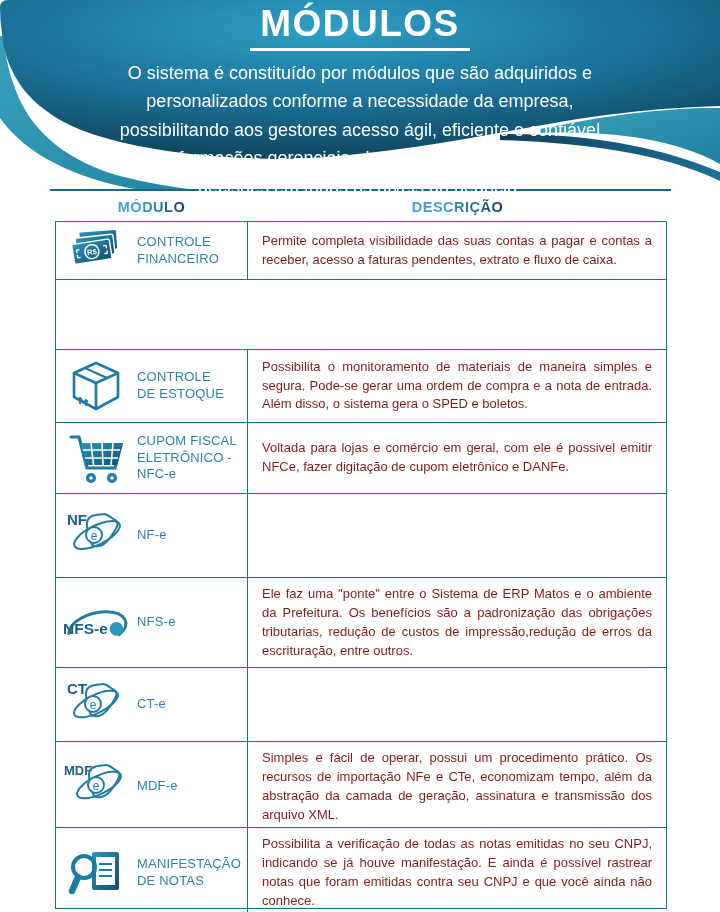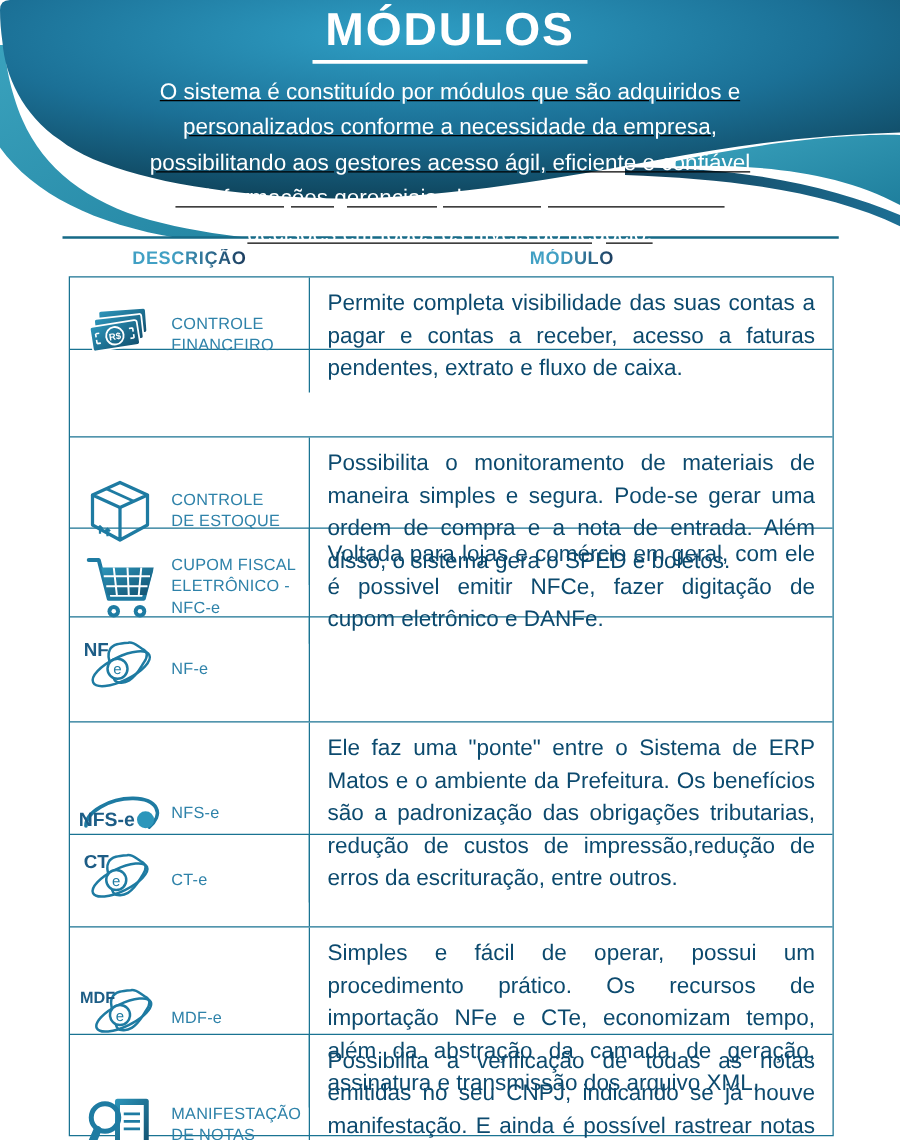--- a/index.html
+++ b/index.html
@@ -1,20 +1,20 @@
 <!DOCTYPE html>
 <html><head>
 <meta charset="utf-8">
 <style>
   html,body{margin:0;padding:0;background:#ffffff;}
   .page{position:relative;width:720px;height:912px;background:#fff;overflow:hidden;
         font-family:"Liberation Sans","DejaVu Sans",sans-serif;}
 
   
-  .hero{position:relative;width:720px;height:190px;text-decoration:underline;}
+  .hero{position:relative;width:720px;height:190px;}
   .hero-bg{position:absolute;left:0;top:0;width:720px;height:190px;}
   .hero-content{position:relative;z-index:2;text-align:center;color:#fff;padding-top:5px;}
   .hero-title{display:inline-block;font-size:37px;font-weight:bold;letter-spacing:1.5px;
               border-bottom:3px solid #fff;padding:0 10px 4px;line-height:1.05;}
   .hero-intro{width:486px;margin:8px auto 0;font-size:18px;line-height:1.58;font-weight:500;}
 
   
   .top-rule{position:absolute;left:50px;top:189px;width:621px;height:2px;background:#166a87;}
   .thead{position:absolute;left:55px;top:192px;width:612px;height:29px;
          display:grid;grid-template-columns:193px 1fr;}
@@ -37,21 +37,21 @@
   .row:nth-of-type(6){height:90px}
   .row:nth-of-type(7){height:74px}
   .row:nth-of-type(8){height:86px}
   .row:nth-of-type(9){height:80px;border-bottom:none;}
   .cell-m{display:flex;align-items:center;border-right:1px solid #1a7392;
           padding-left:5px;box-sizing:border-box;overflow:hidden;}
   .icn{width:70px;flex:0 0 70px;display:flex;justify-content:center;align-items:center;color:#1e7ba2;}
   .mlabel{flex:1;padding-left:6px;padding-right:4px;color:#2e82a9;font-size:13px;
           line-height:1.3;letter-spacing:.2px;white-space:pre-line;font-weight:500;}
   .cell-d{display:flex;align-items:center;padding:7px 14px 7px 14px;box-sizing:border-box;}
-  .desc{font-size:18px;line-height:1.45;color:#0c4a6e;text-align:justify;width:100%;}
+  .desc{font-size:13px;line-height:1.45;color:#7f1d1d;text-align:justify;width:100%;}
 </style>
 </head>
 <body>
 
 <div class="page">
 
   <div class="hero">
     <svg class="hero-bg" viewBox="0 0 720 190" preserveAspectRatio="none">
       <defs>
         <radialGradient id="gd" cx="45%" cy="18%" r="85%">
@@ -80,24 +80,24 @@
     <div class="hero-content">
       <div class="hero-title">MÓDULOS</div>
       <div class="hero-intro">O sistema é constituído por módulos que são adquiridos e personalizados conforme a necessidade da empresa, possibilitando aos gestores acesso ágil, eficiente e confiável às informações gerenciais, dando suporte à tomada de decisões em todos os níveis do negócio.</div>
     </div>
   </div>
 
   <div class="top-rule"></div>
 
   <div class="thead">
     <div class="th">
+      <span>MÓDULO</span>
+    </div>
+    <div class="th">
       <span>DESCRIÇÃO</span>
-    </div>
-    <div class="th">
-      <span>MÓDULO</span>
     </div>
   </div>
 
   <div class="tbl">
 
     <div class="row">
       <div class="cell-m">
         <span class="icn">
           <svg width="58" height="46" viewBox="0 0 58 46">
             <defs>

